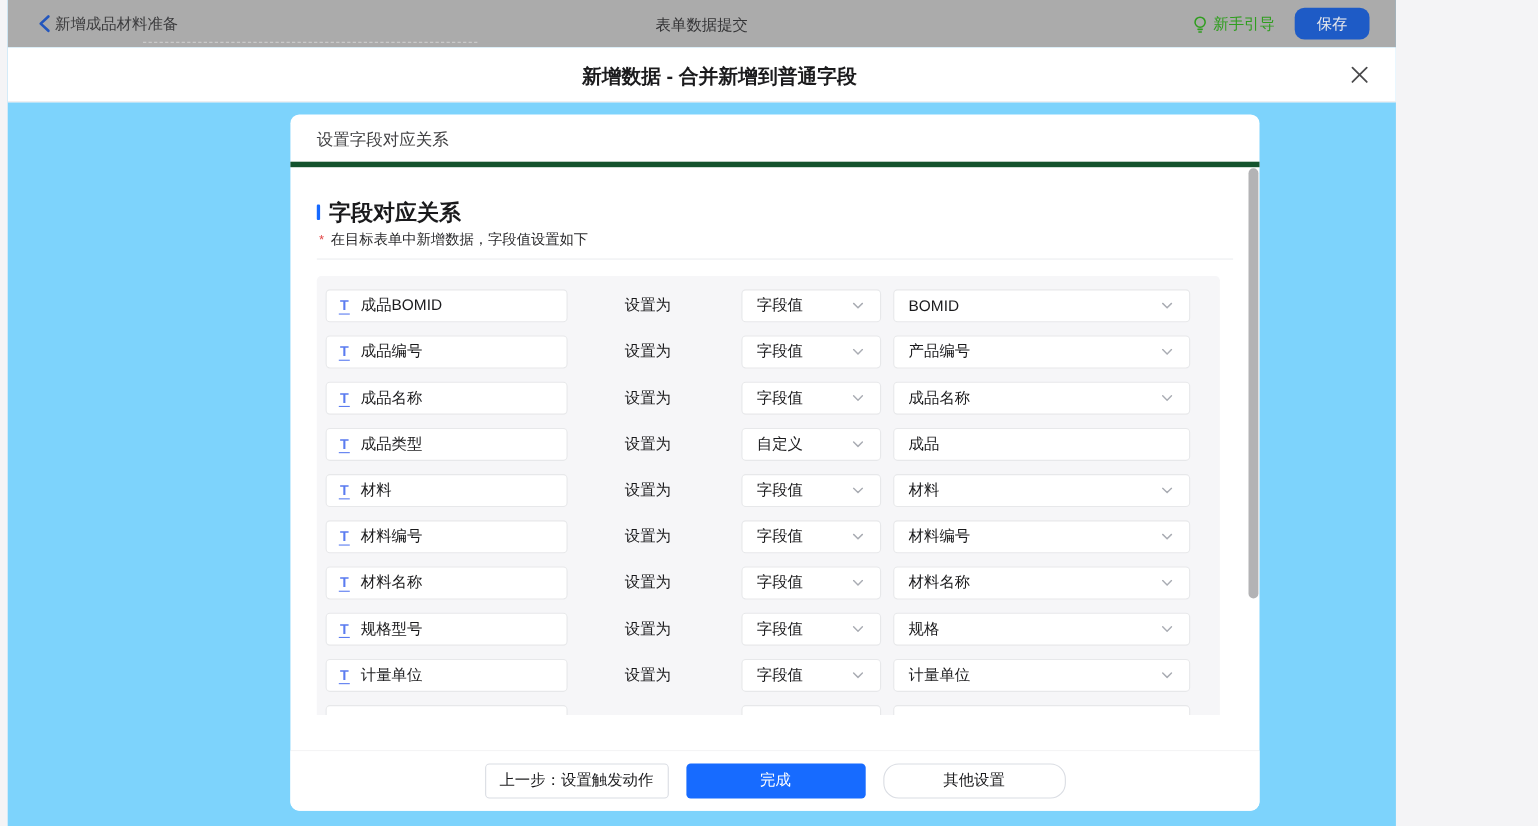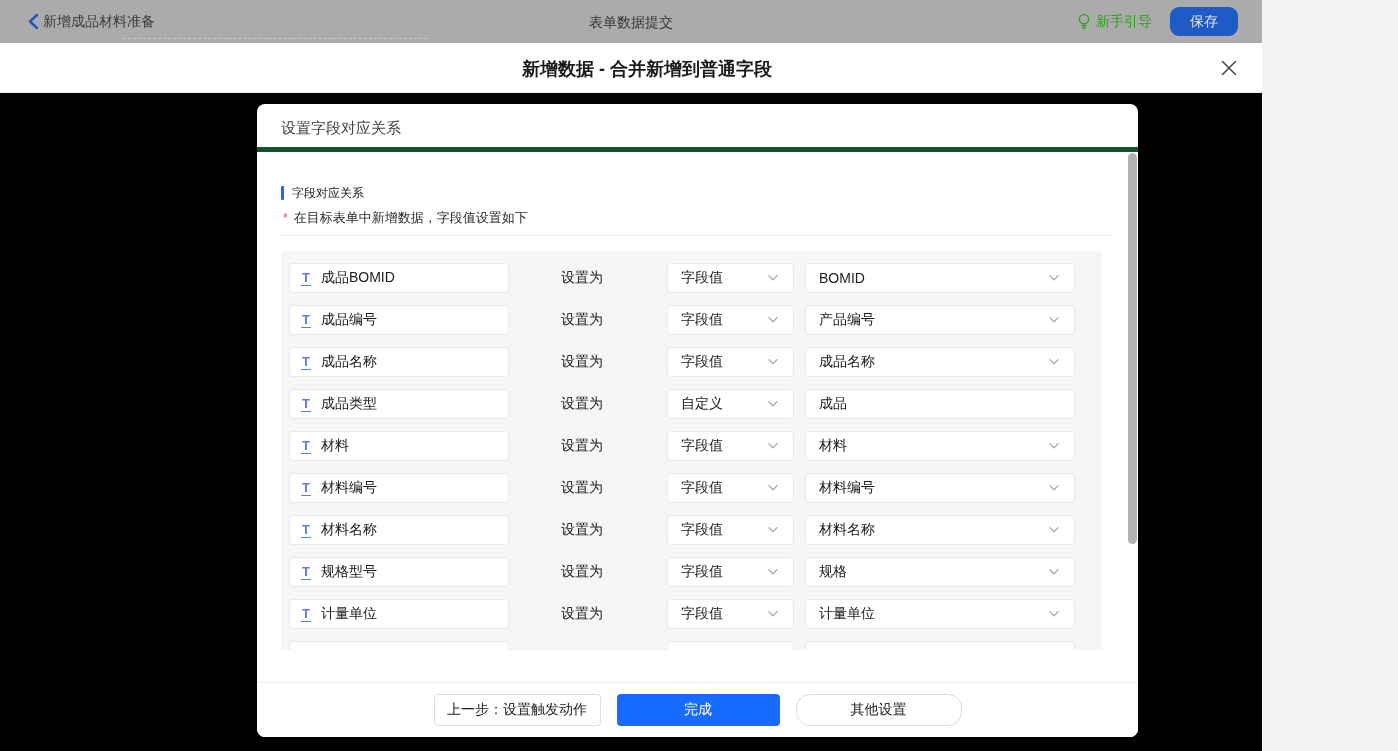--- a/index.html
+++ b/index.html
@@ -1,42 +1,42 @@
 <!DOCTYPE html>
 <html><head>
 <meta charset="utf-8">
 <style>
   * { margin:0; padding:0; box-sizing:border-box; }
   html,body { width:1398px; height:751px; }
   body { font-family:"Liberation Sans","DejaVu Sans",sans-serif; background:#f4f4f6; }
-  .page { position:relative; width:1262px; height:751px; overflow:hidden; background:#000000; }
+  .page { position:relative; width:1262px; height:751px; overflow:hidden; background:#7dd3fc;margin-left:7px; }
 
   
   .topbar { position:absolute; top:0; left:0; right:0; height:43px; background:#ababab; }
   .tb-back { position:absolute; left:26px; top:13px; width:14px; height:17px; cursor:pointer; }
   .tb-title { position:absolute; left:43px; top:13px; font-size:14px; color:#3c3c3e; }
   .tb-dash { position:absolute; left:123px; top:38px; width:304px; border-bottom:1px dashed #c9c9c9; }
   .tb-center { position:absolute; left:0; right:0; top:14px; text-align:center; font-size:14px; color:#343436; }
   .tb-right { position:absolute; right:24px; top:0; height:43px; display:flex; align-items:center; gap:18px; }
-  .tb-guide { display:flex; align-items:flex-start; gap:5px; color:#2f9e1e; font-size:14px; cursor:pointer; }
+  .tb-guide { display:flex; align-items:flex-end; gap:5px; color:#2f9e1e; font-size:14px; cursor:pointer; }
   .tb-save { width:68px; height:29px; background:#1e5bc6; color:#e9e9ec; border:none; border-radius:9px; font-size:14px; cursor:pointer; font-family:Liberation Sans, sans-serif; }
 
   
   .modal-header { position:absolute; top:43px; left:0; right:0; height:50px; background:#ffffff; border-bottom:1px solid #ececee; }
   .mh-title { position:absolute; left:0; right:0; top:14px; text-align:center; font-size:18px; font-weight:bold; color:#1b1b1d;padding-left:32px; }
   .mh-close { position:absolute; right:24px; top:16px; width:18px; height:18px; cursor:pointer; }
 
   
   .card { position:absolute; left:257px; top:104px; width:881px; height:633px; background:#ffffff; border-radius:8px; }
   .card-header { height:48px; line-height:48px; padding-left:24px; font-size:15px; color:#404042; border-bottom:5px solid #14532d; }
   .card-body { position:relative; padding:33px 24px 0 24px; }
 
   .section-title { display:flex; align-items:center; gap:8px; height:16px; }
   .section-bar { width:3px; height:14px; background:#1669ff; border-radius:1px; }
-  .section-text { font-size:12px; font-weight:normal; color:#1a1a1c; }
+  .section-text { font-size:20px; font-weight:bold; color:#1a1a1c; }
 
   .note { margin-top:10px; height:14px; font-size:13px; color:#2a2a2c; display:flex; align-items:center; gap:6px; padding-left:2px; }
   .note .star { color:#e34d4d; font-size:12px; }
 
   .col-headers { position:relative; height:14px; margin-top:17px; font-size:14px; color:#1a1a1c; }
   .col-left { position:absolute; left:4px; top:0; }
   .col-right { position:absolute; left:534px; top:0; }
 
   .divider { height:1px; background:#ebedf0; margin-top:10px; }
 

